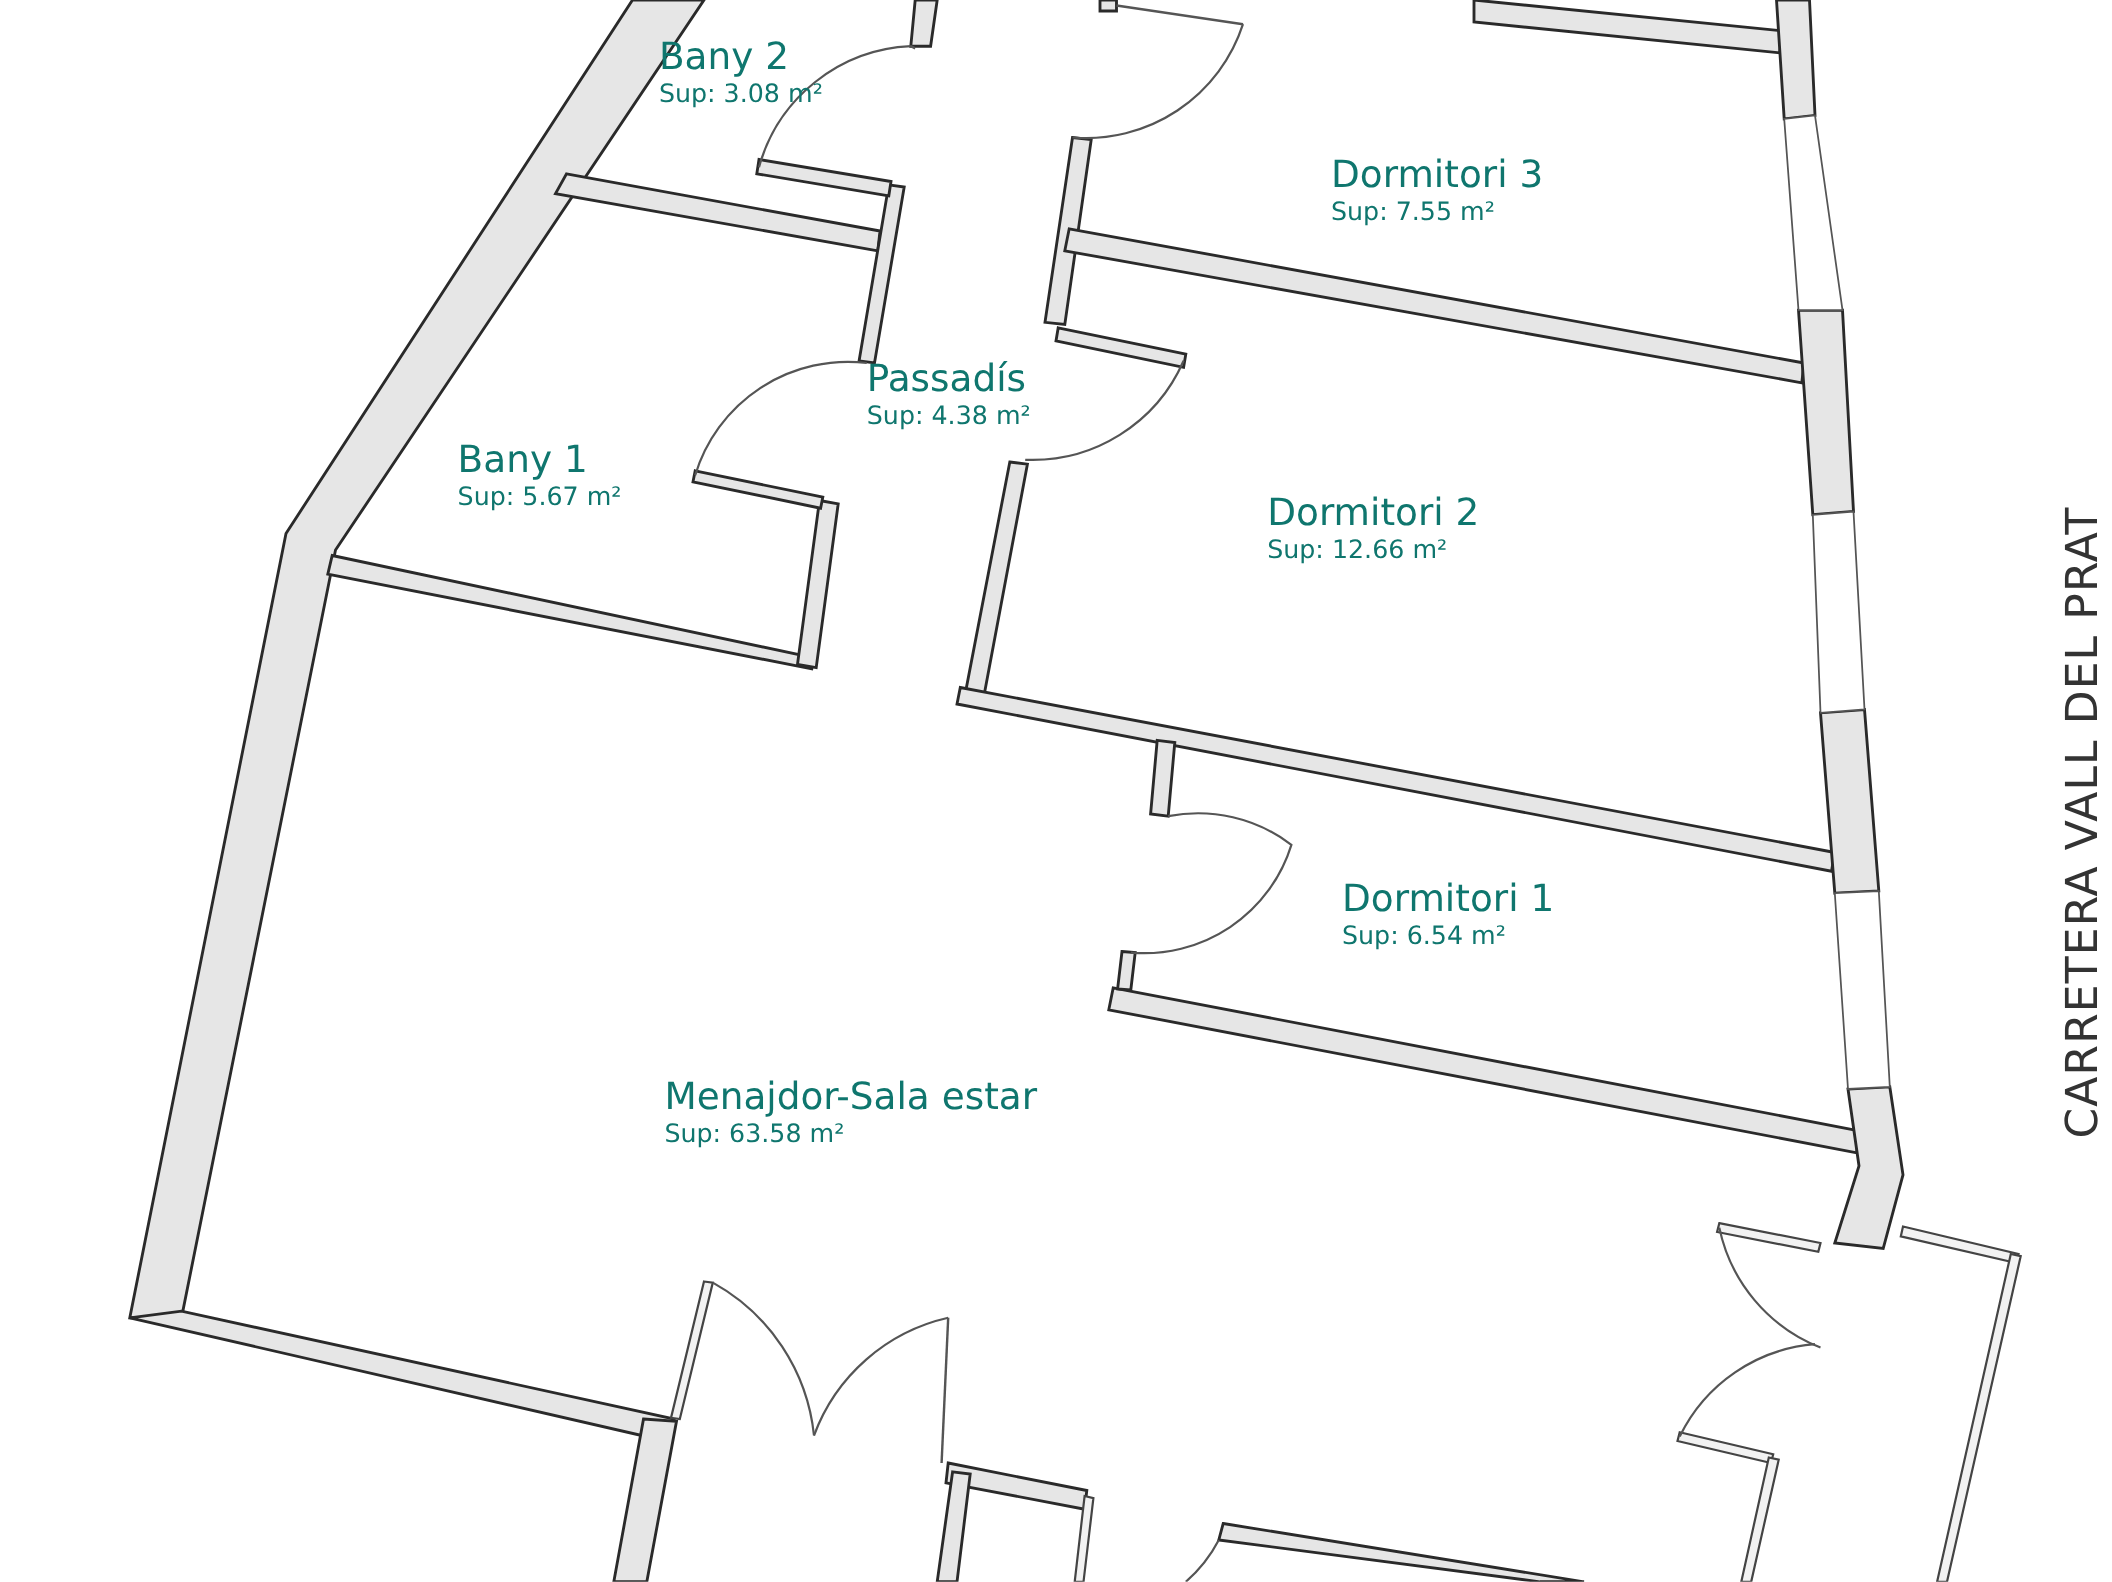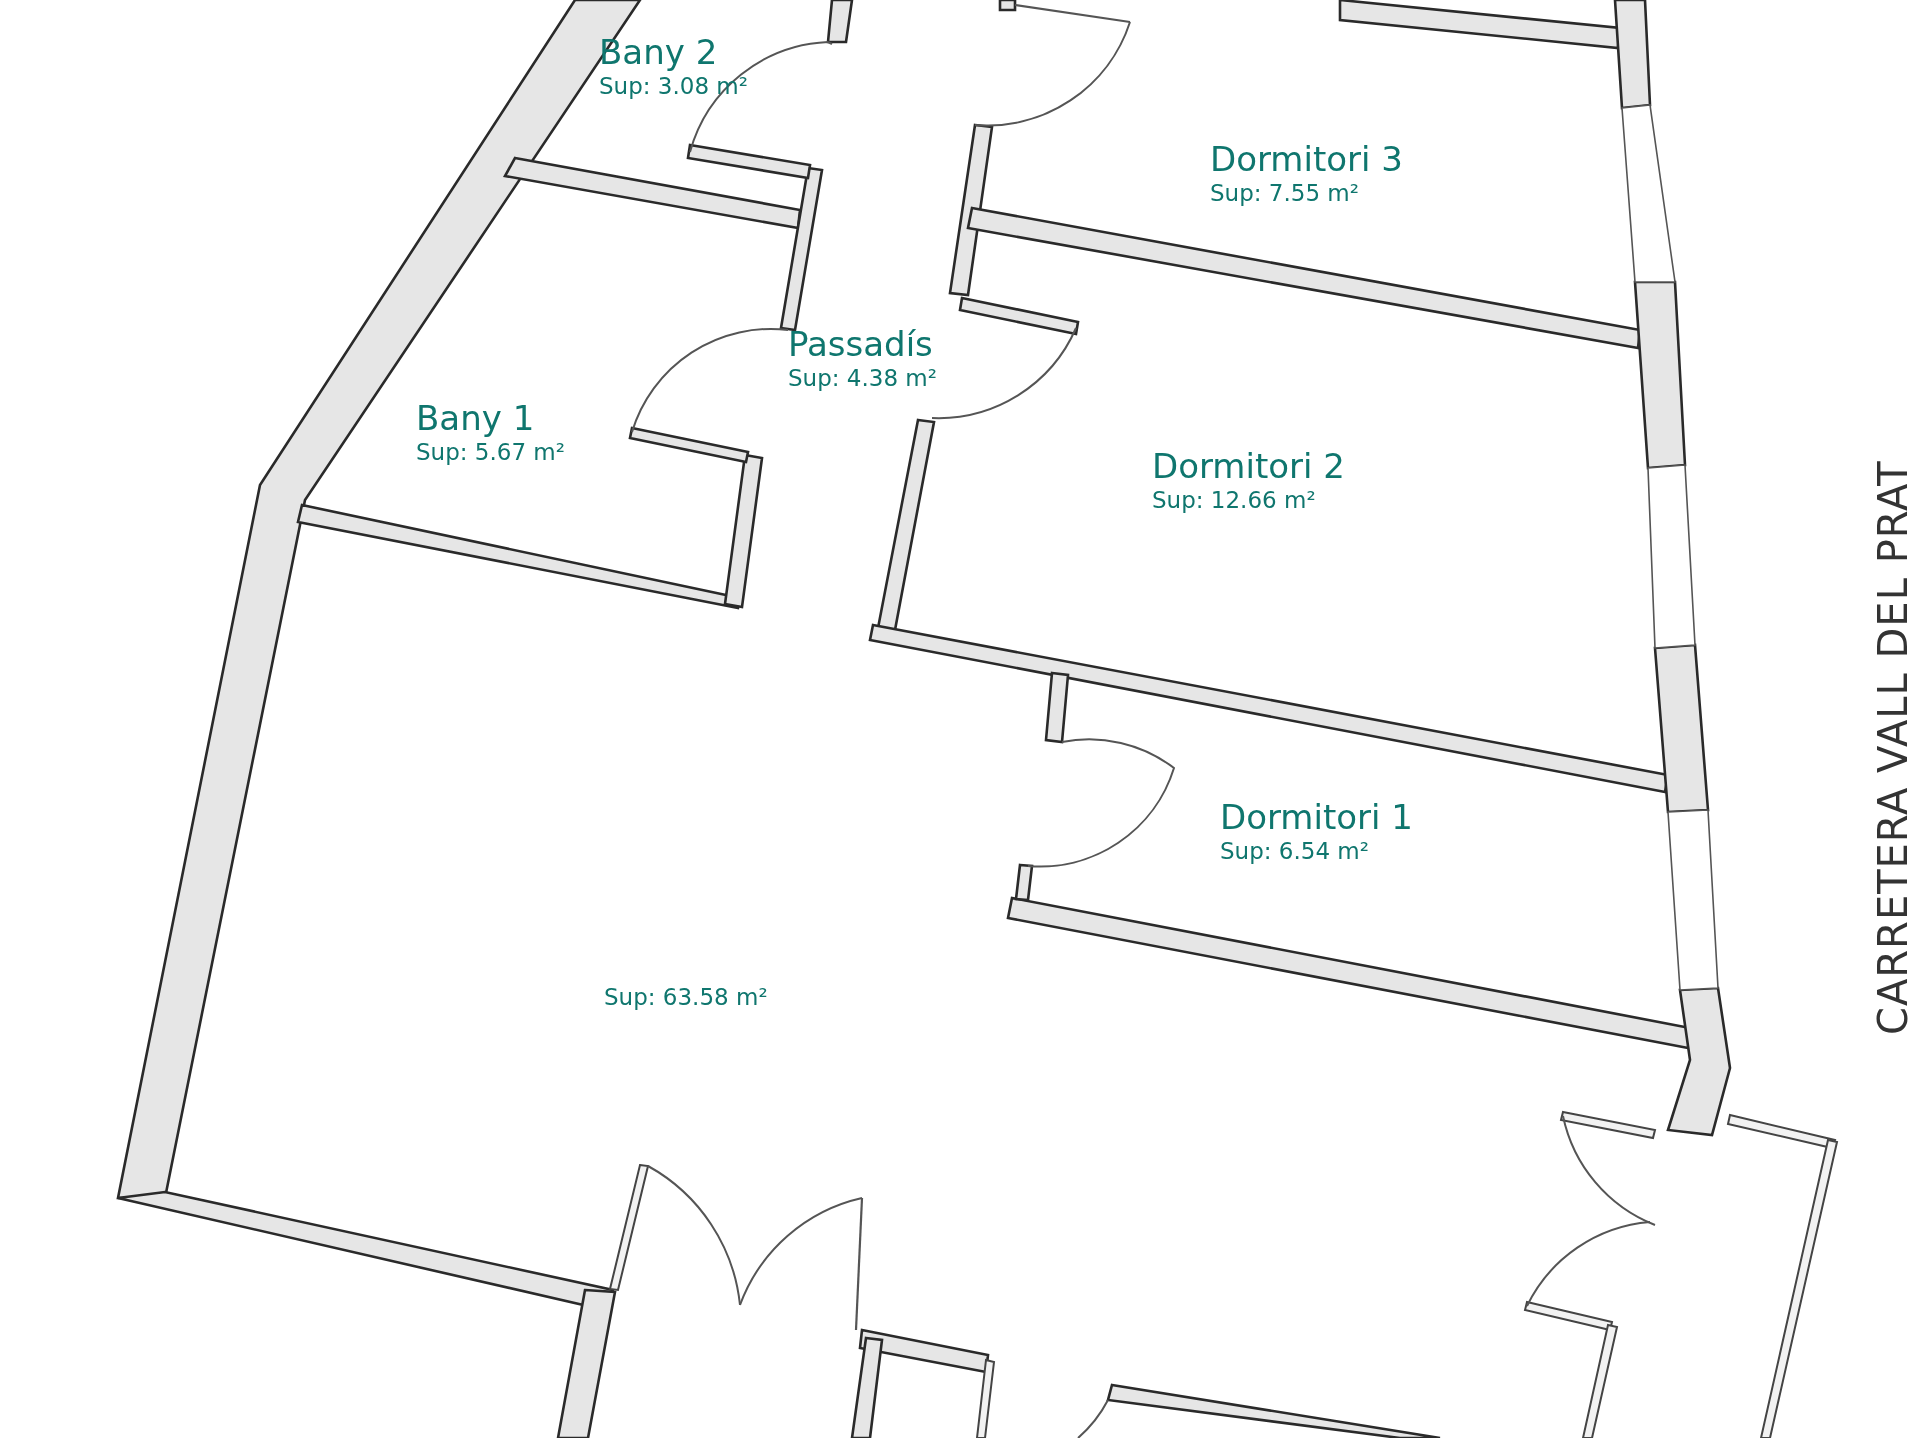--- a/index.html
+++ b/index.html
@@ -124,16 +124,17 @@
 </div>
 <div class="label" style="left:1152px; top:413px;margin-top:36px;">
   <span class="name">Dormitori 2</span>
   <span class="area">Sup: 12.66 m²</span>
 </div>
 <div class="label" style="left:1220px; top:800px;">
   <span class="name">Dormitori 1</span>
   <span class="area">Sup: 6.54 m²</span>
 </div>
 <div class="label" style="left:604px; top:980px;">
+  <span class="name">Menajdor-Sala estar</span>
   <span class="area">Sup: 63.58 m²</span>
 </div>
 
 <div class="street" style="left:1870px; top:1035px;">CARRETERA VALL DEL PRAT</div>
 
 </body></html>

